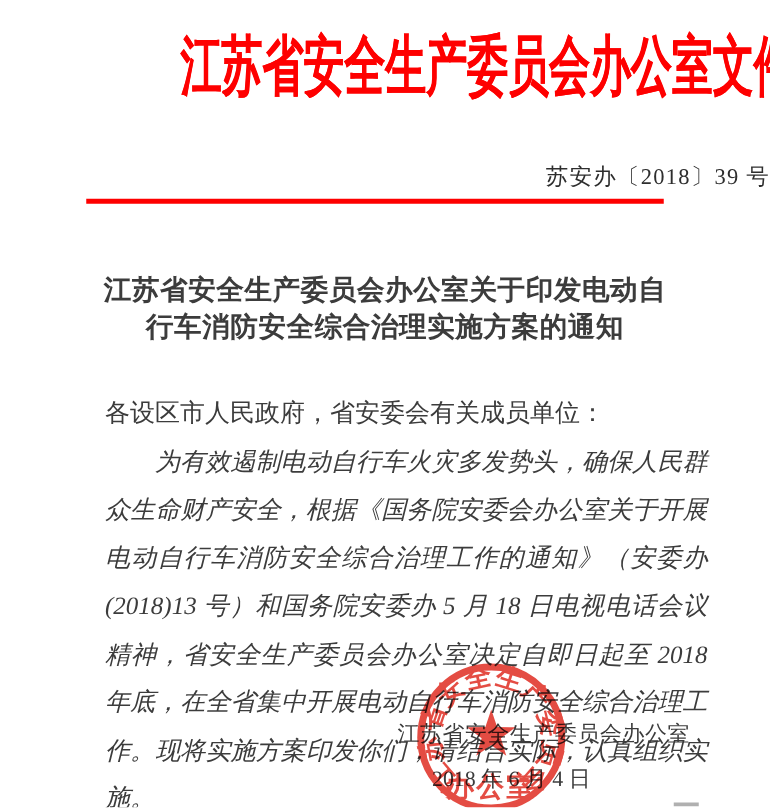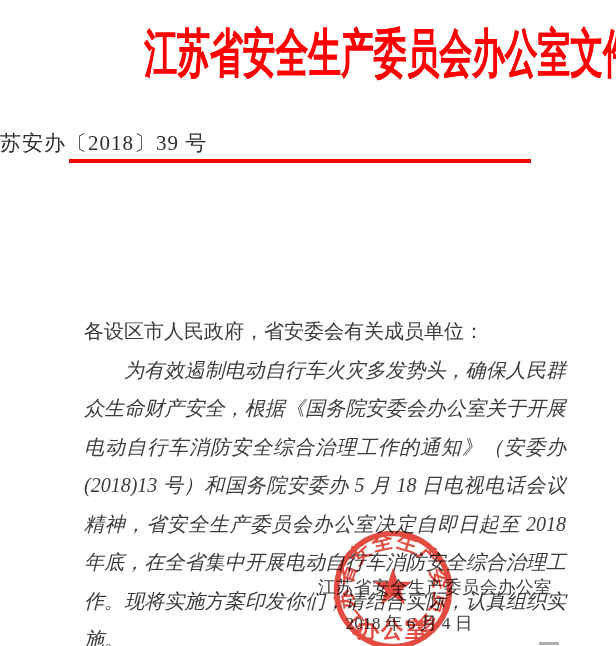--- a/index.html
+++ b/index.html
@@ -10,22 +10,22 @@
   
   .banner-wrap { position:absolute; top:26px; left:0; width:616px; text-align:center; }
   .banner {
     display:inline-block; white-space:nowrap; font-weight:bold;
     font-size:52px; line-height:56px; color:#fe0000;
     transform:scaleX(0.63); transform-origin:center;
     text-shadow:0.5px 0 0 #fe0000;
   }
   
   .doc-number {
-    position:absolute; top:129px; left:0; width:616px; text-align:left;
-    font-size:21px; color:#2e2e2e; letter-spacing:1px;
+    position:absolute; top:129px; left:0; width:616px; text-align:right;
+    font-size:18px; color:#2e2e2e; letter-spacing:1px;
   }
   
   .red-line { position:absolute; left:69px; top:159px; width:462px; height:4px; background:#fe0000; }
   
   .title {
     position:absolute; top:217px; left:0; width:616px; text-align:center;
     font-size:22px; line-height:30px; color:#3c3c3c; font-weight:600; letter-spacing:0.5px;
   }
   
   .body-block {
@@ -53,20 +53,24 @@
 <div class="page">
 
   <div class="banner-wrap">
     <span class="banner">江苏省安全生产委员会办公室文件</span>
   </div>
 
   <div class="doc-number">苏安办〔2018〕39 号</div>
 
   <div class="red-line"></div>
 
+  <div class="title">
+    <div>江苏省安全生产委员会办公室关于印发电动自</div>
+    <div>行车消防安全综合治理实施方案的通知</div>
+  </div>
 
   <div class="body-block">
     <div class="salutation">各设区市人民政府，省安委会有关成员单位：</div>
     <div class="paragraph">为有效遏制电动自行车火灾多发势头，确保人民群众生命财产安全，根据《国务院安委会办公室关于开展电动自行车消防安全综合治理工作的通知》（安委办(2018)13 号）和国务院安委办 5 月 18 日电视电话会议精神，省安全生产委员会办公室决定自即日起至 2018 年底，在全省集中开展电动自行车消防安全综合治理工作。现将实施方案印发你们，请结合实际，认真组织实施。</div>
   </div>
 
   <div class="sig-block">
     <div class="sig-org">江苏省安全生产委员会办公室</div>
     <div class="sig-date">2018 年 6 月 4 日</div>
   </div>

